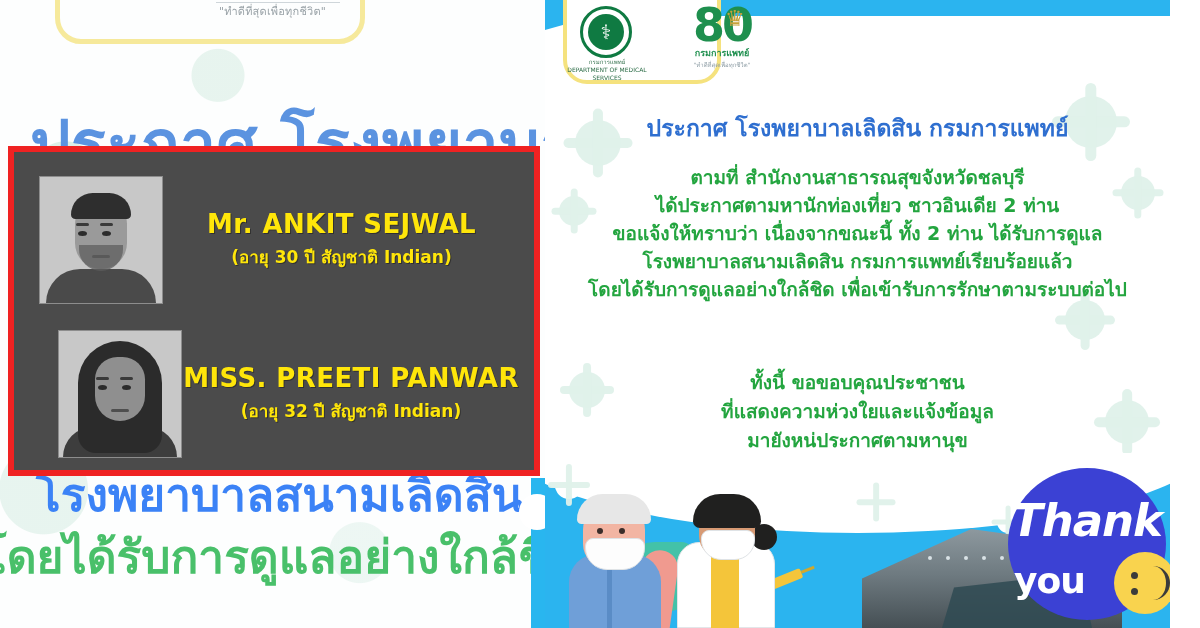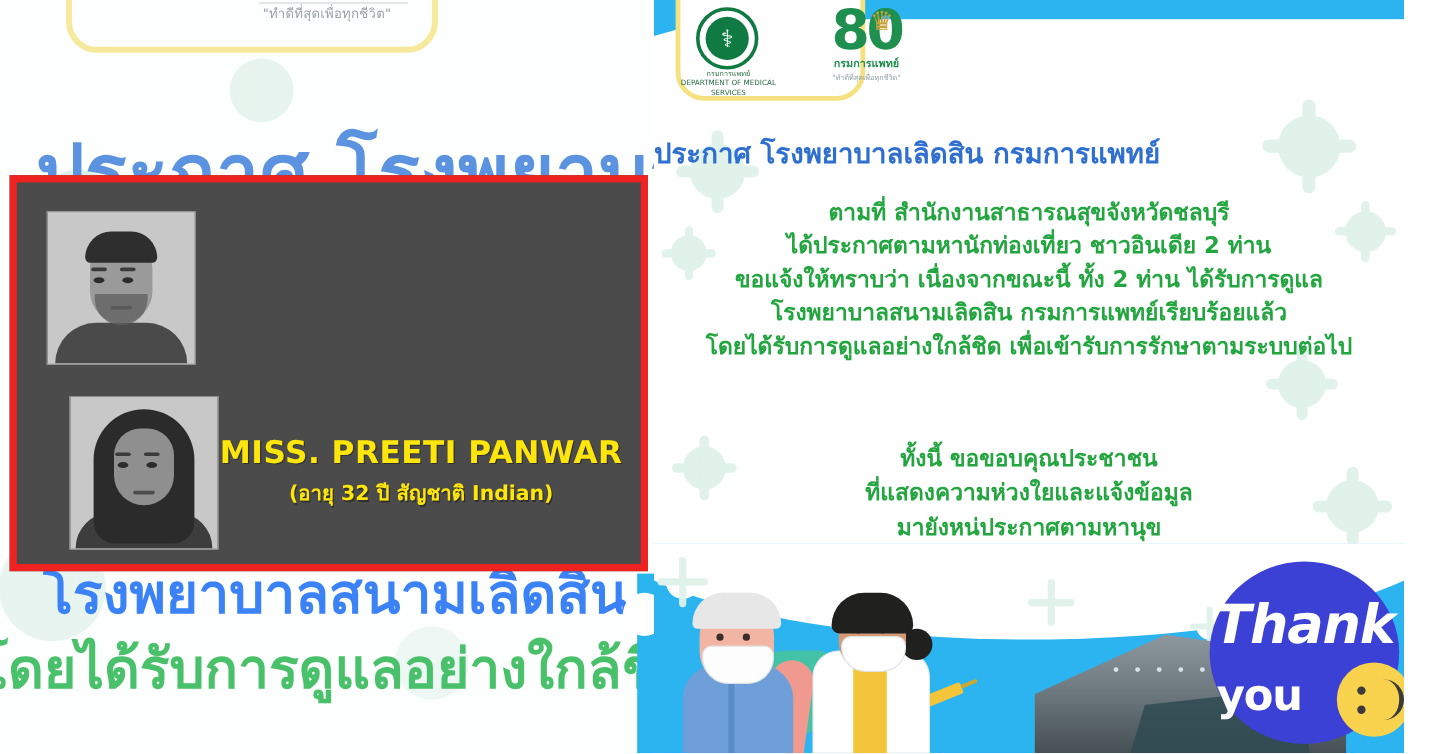--- a/index.html
+++ b/index.html
@@ -281,20 +281,21 @@
   }
   .anniv-tag {
     font-size: 6px;
     color: #8a9aa2;
   }
 
   
   .rp-title {
     position: absolute;
     left: 0; right: 0; top: 110px;
+    text-align: center;
     font-size: 23px;
     font-weight: bold;
     color: #2f6fd0;
   }
   .rp-body {
     position: absolute;
     left: 10px; right: 10px; top: 163px;
     text-align: center;
     color: #23a53f;
     font-weight: bold;
@@ -571,20 +572,24 @@
           <div class="pt-bg"></div>
           <div class="pt-shoulders" style="width:110px;height:34px;border-radius:40px 40px 0 0;"></div>
           <div class="pt-face" style="top:24px;width:52px;height:68px;border-radius:26px 26px 30px 30px;"></div>
           <div class="pt-hair" style="top:16px;width:60px;height:26px;background:#2e2e2e;border-radius:30px 30px 6px 6px;"></div>
           <div class="pt-brow" style="left:36px;top:46px;"></div>
           <div class="pt-brow" style="left:60px;top:46px;"></div>
           <div class="pt-eye" style="left:38px;top:54px;"></div>
           <div class="pt-eye" style="left:62px;top:54px;"></div>
           <div class="pt-mouth" style="top:78px;"></div>
           <div class="pt-beard" style="top:68px;width:44px;height:26px;border-radius:0 0 22px 22px;opacity:.75;"></div>
+        </div>
+        <div class="person-text">
+          <div class="person-name">Mr. ANKIT SEJWAL</div>
+          <div class="person-sub">(อายุ 30 ปี สัญชาติ Indian)</div>
         </div>
       </div>
 
       <div class="person-row second">
         <div class="photo-frame">
           <div class="pt-bg"></div>
           <div class="pt-shoulders" style="width:114px;height:30px;border-radius:40px 40px 0 0;background:#3d3d3d;"></div>
           <div class="pt-hair" style="top:10px;width:84px;height:112px;background:#2b2b2b;border-radius:42px 42px 18px 18px;"></div>
           <div class="pt-face" style="top:26px;width:50px;height:64px;border-radius:25px 25px 28px 28px;background:#8f8f8f;"></div>
           <div class="pt-brow" style="left:37px;top:46px;"></div>

